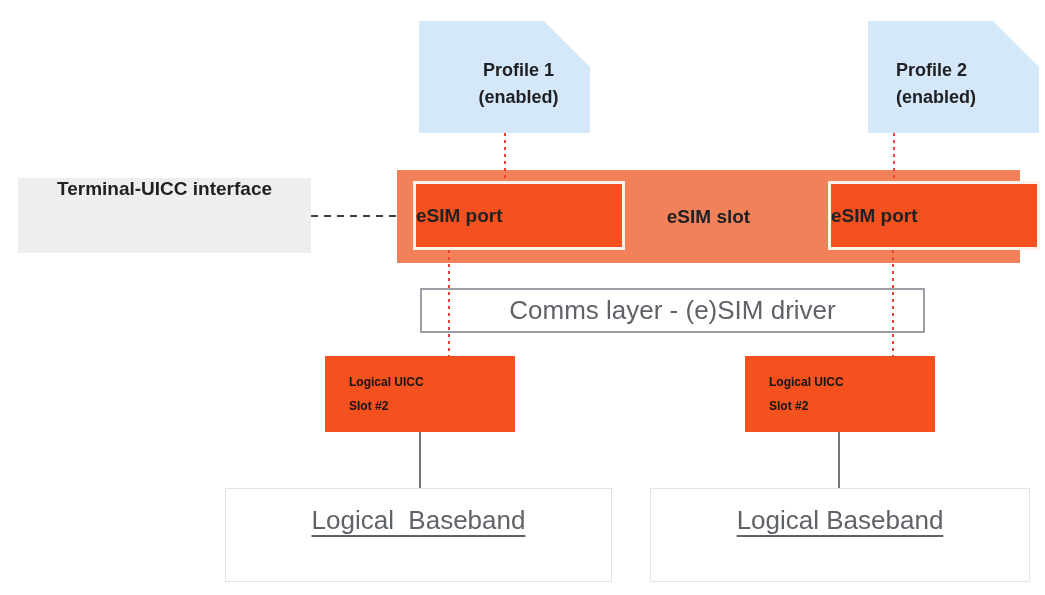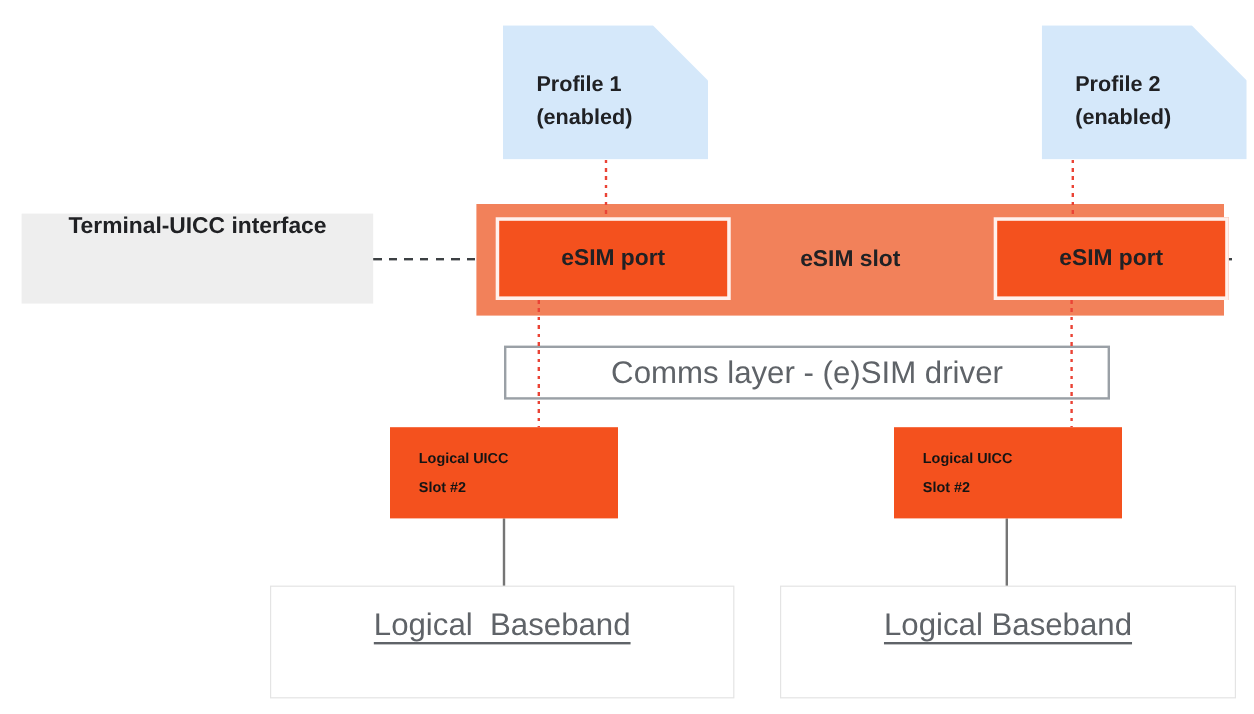--- a/index.html
+++ b/index.html
@@ -26,23 +26,23 @@
     font-weight:bold;font-size:19px;color:var(--dark-text);
   }
 
   .slot-box{position:absolute;left:397px;top:170px;width:623px;height:93px;background:var(--salmon-orange);}
   .slot-label{
     position:absolute;left:397px;top:170px;width:623px;height:93px;
     display:flex;align-items:center;justify-content:center;
     font-weight:bold;font-size:19px;color:var(--dark-text);pointer-events:none;
   }
   .port-box{
-    position:absolute;top:181px;width:196px;height:69px;box-sizing:border-box;
+    position:absolute;top:181px;width:212px;height:69px;box-sizing:border-box;
     background:var(--bright-orange);border:3px solid rgba(255,255,255,0.92);
-    display:flex;align-items:center;justify-content:center;
+    display:flex;align-items:center;
     font-weight:bold;font-size:19px;color:var(--dark-text);
   }
 
   .comms-box{
     position:absolute;left:420px;top:288px;width:505px;height:45px;box-sizing:border-box;
     background:#fff;border:2px solid var(--comms-border);
     display:flex;align-items:center;justify-content:center;
     font-size:26px;color:var(--gray-text);z-index:2;
   }
 
@@ -70,21 +70,21 @@
     position:absolute;height:2px;top:215px;
     background:repeating-linear-gradient(to right, var(--dash-line) 0 7px, transparent 7px 13px);
   }
   .vsolid{position:absolute;width:2px;background:var(--connector-line);z-index:1;}
 </style>
 </head>
 <body>
 
 <div class="canvas">
 
-  <div class="profile-card" style="left:419px;top:21px;">
+  <div class="profile-card" style="left:419px;top:21px;align-items:center;">
     <span>Profile 1</span>
     <span>(enabled)</span>
   </div>
   <div class="profile-card" style="left:868px;top:21px;">
     <span>Profile 2</span>
     <span>(enabled)</span>
   </div>
 
   <div class="terminal-box">
     <span>Terminal-UICC interface</span>

